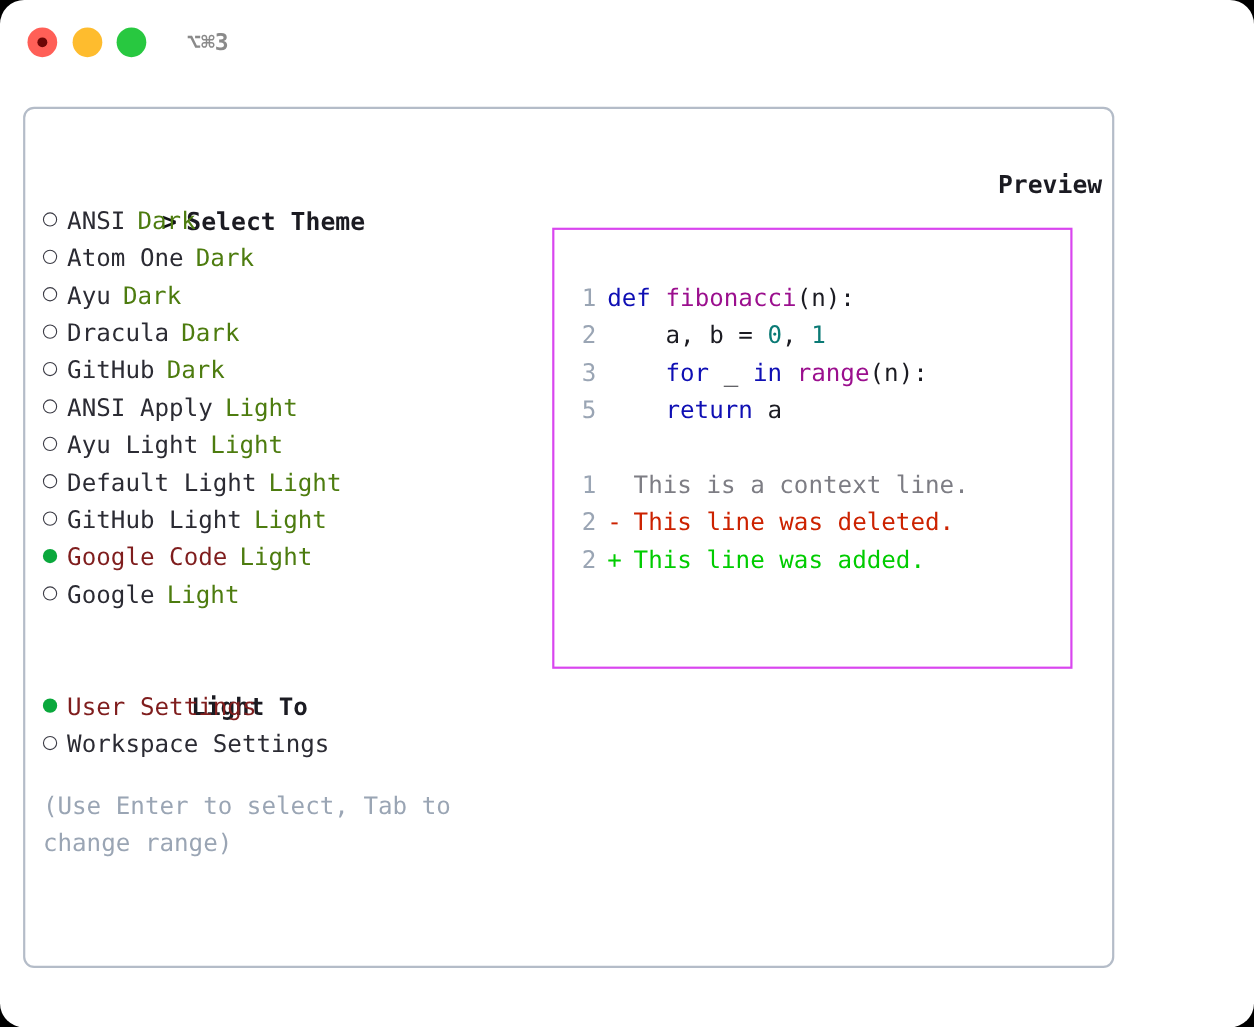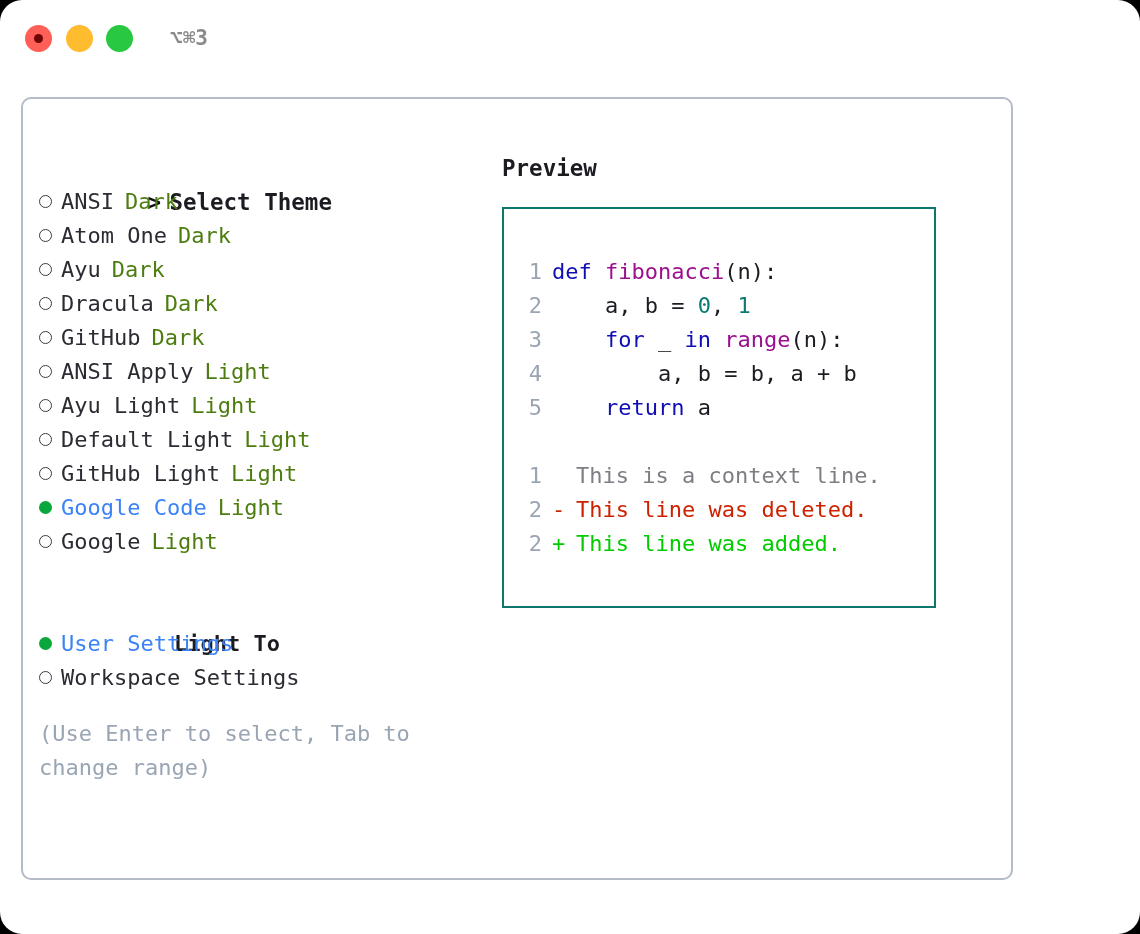--- a/index.html
+++ b/index.html
@@ -116,21 +116,21 @@
     width: 13px;
     height: 13px;
     border-radius: 50%;
     background: #0aa83c;
     box-sizing: border-box;
     vertical-align: middle;
     position: relative;
     top: -2px;
   }
   .theme-name   { color: #2b2b33; }
-  .theme-name.sel { color: #3b82f6; }
+  .theme-name.sel { color: #7f1d1d; }
   .theme-kind   { color: #4d7c0f; padding-left: 11px; }
 
   .section-label {
     color: #1b1b22;
     font-weight: bold;
     font-size: 22px;
     padding-left: 29px;
   }
   .spacer-row { height: 34px; }
 
@@ -149,26 +149,27 @@
     left: 479px;
     top: 52px;
     width: 500px;
   }
   #preview-title {
     font-size: 22.5px;
     font-weight: bold;
     color: #1b1b22;
     line-height: 34px;
     white-space: pre;
+    text-align: right;
   }
   #preview-box {
     margin-top: 22px;
-    width: 434px;
+    width: 473px;
     height: 401px;
-    border: 2px solid #0f766e;
+    border: 2px solid #d946ef;
     box-sizing: border-box;
     background: #ffffff;
     position: relative;
   }
   #code-area {
     position: absolute;
     left: 14px;
     top: 46px;
     font-size: 22px;
     line-height: 34px;
@@ -244,21 +245,20 @@
 
     <div id="preview-column">
       <div id="preview-title">Preview</div>
 
       <div id="preview-box">
         <div id="code-area">
           <div id="code-lines">
               <div class="code-line"><span class="lineno">1</span><span class="gutter-gap"></span><span class="tok-kw">def</span><span class="tok-txt"> </span><span class="tok-fn">fibonacci</span><span class="tok-punc">(n):</span></div>
               <div class="code-line"><span class="lineno">2</span><span class="gutter-gap"></span><span class="tok-txt">    a, b = </span><span class="tok-num">0</span><span class="tok-txt">, </span><span class="tok-num">1</span></div>
               <div class="code-line"><span class="lineno">3</span><span class="gutter-gap"></span><span class="tok-txt">    </span><span class="tok-kw">for</span><span class="tok-txt"> _ </span><span class="tok-kw">in</span><span class="tok-txt"> </span><span class="tok-fn">range</span><span class="tok-punc">(n):</span></div>
-              <div class="code-line"><span class="lineno">4</span><span class="gutter-gap"></span><span class="tok-txt">        a, b = b, a + b</span></div>
               <div class="code-line"><span class="lineno">5</span><span class="gutter-gap"></span><span class="tok-txt">    </span><span class="tok-kw">return</span><span class="tok-txt"> a</span></div>
             </div>
           <div class="code-line">&nbsp;</div>
           <div id="diff-lines">
               <div class="code-line"><span class="lineno">1</span><span class="gutter-gap"></span><span class="diff-sign diff-ctx"> </span><span class="diff-ctx">This is a context line.</span></div>
               <div class="code-line"><span class="lineno">2</span><span class="gutter-gap"></span><span class="diff-sign diff-del">-</span><span class="diff-del">This line was deleted.</span></div>
               <div class="code-line"><span class="lineno">2</span><span class="gutter-gap"></span><span class="diff-sign diff-add">+</span><span class="diff-add">This line was added.</span></div>
             </div>
         </div>
       </div>

